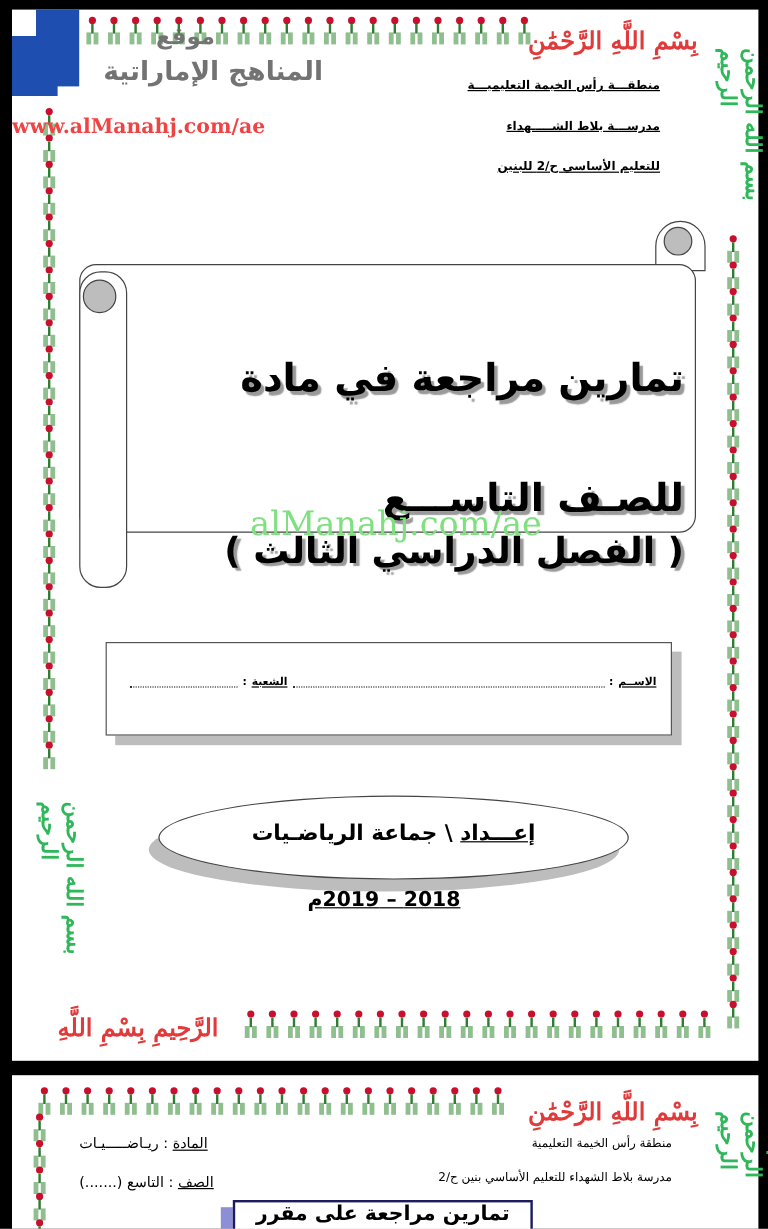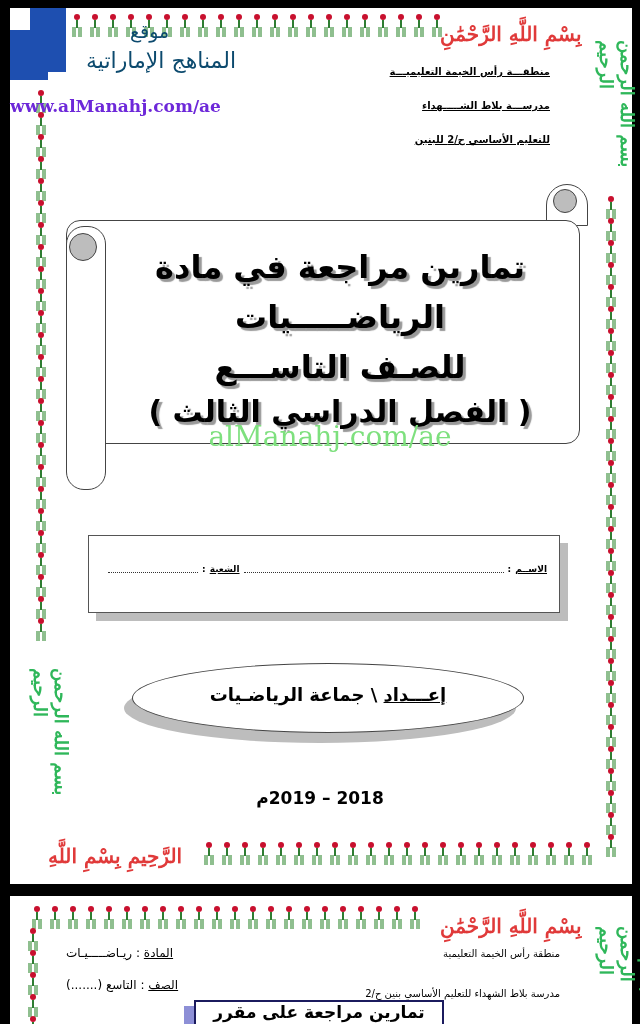--- a/index.html
+++ b/index.html
@@ -14,44 +14,44 @@
   .flower::before { content:""; position:absolute; left:6px; top:2px; width:6px; height:6px; border-radius:50%; background:#c8102e; }
   .flower::after { content:""; position:absolute; left:8px; top:8px; width:2px; height:8px; background:#2e7d32; box-shadow:-3px 8px 0 1px #8fbf8f, 3px 8px 0 1px #8fbf8f; }
   .flower-col { position:absolute; display:flex; flex-direction:column; }
   .flower-col .flower { height:22px; }
 
   .cal-red { position:absolute; color:#e03a3a; font-weight:bold; font-family:"DejaVu Serif", serif; font-size:20px; letter-spacing:2px;margin-top:12px; }
   .cal-green { position:absolute; color:#2fb75a; font-weight:bold; font-family:"DejaVu Serif", serif; font-size:18px; writing-mode:vertical-rl; letter-spacing:2px; }
 
   
   .logo-block { position:absolute; background:#1e4fb0; }
-  .logo-text { position:absolute; color:#0c4a6e; font-weight:normal; direction:rtl; }
-  .logo-url { position:absolute; left:0; top:88px; font-family:"DejaVu Serif", serif; font-weight:bold; font-size:17px; color:#6d28d9; }
+  .logo-text { position:absolute; color:#737373; font-weight:bold; direction:rtl; }
+  .logo-url { position:absolute; left:0; top:88px; font-family:"DejaVu Serif", serif; font-weight:bold; font-size:17px; color:#ef4444; }
 
   .hdr-line { position:absolute; right:82px; font-size:10px; font-weight:bold; text-decoration:underline; direction:rtl; color:#000; }
 
   
   .scroll-body { position:absolute; left:56px; top:212px; width:512px; height:222px; border:1.5px solid #444; border-radius:14px; background:#fff; }
   .scroll-left { position:absolute; left:56px; top:218px; width:38px; height:262px; border:1.5px solid #444; border-radius:18px; background:#fff; }
   .scroll-curl { position:absolute; width:28px; height:28px; border-radius:50%; background:#bdbdbd; border:1.5px solid #444; }
   .scroll-right-top { position:absolute; left:536px; top:176px; width:40px; height:40px; border:1.5px solid #444; border-radius:50% 50% 0 0; background:#fff; }
-  .title-line { position:absolute; left:100px; width:460px; text-align:center; direction:rtl; font-weight:bold; font-family:"DejaVu Sans", sans-serif; color:#000; text-shadow:3px 3px 1px #999; }
+  .title-line { position:absolute; left:100px; width:460px; text-align:right; direction:rtl; font-weight:bold; font-family:"DejaVu Sans", sans-serif; color:#000; text-shadow:3px 3px 1px #999;margin-top:48px; }
   .watermark { position:absolute; left:180px; top:412px; width:280px; text-align:center; color:#7ee07e; font-family:"DejaVu Serif", serif; font-size:28px; }
 
   
   .name-box { position:absolute; left:78px; top:527px; width:470px; height:76px; border:1px solid #555; background:#fff; box-shadow:8px 8px 0 #bdbdbd; }
   .name-row { position:absolute; top:28px; left:10px; right:12px; display:flex; direction:rtl; font-size:9px; font-weight:bold; align-items:center; gap:4px; }
   .name-row .lbl { text-decoration:underline; }
   .dots { border-bottom:1px dotted #333; height:6px; }
 
   
   .ellipse { position:absolute; left:122px; top:655px; width:390px; height:68px; border:1px solid #444; border-radius:50%; background:#fff; box-shadow:-8px 10px 0 #bdbdbd; }
   .ellipse-text { position:absolute; left:0; right:0; top:20px; text-align:center; direction:rtl; font-weight:bold; font-size:18px; }
   .ellipse-text .u { text-decoration:underline; }
-  .year { position:absolute; left:240px; top:780px; width:140px; text-align:center; font-weight:bold; font-size:17px; direction:rtl; }
+  .year { position:absolute; left:240px; top:732px; width:140px; text-align:center; font-weight:bold; font-size:17px; text-decoration:underline; direction:rtl; }
 
   
   .p2-line { position:absolute; font-size:10px; direction:rtl; color:#000; }
   .p2-line .u { text-decoration:underline; }
   .p2-title { position:absolute; left:184px; top:104px; width:246px; height:40px; border:2px solid #1b1b5e; background:#fff; text-align:center; font-weight:bold; font-size:17px; direction:rtl; }
   .p2-shadow { position:absolute; left:174px; top:110px; width:12px; height:30px; background:#8d8fd6; }
 </style>
 </head>
 <body>
 
@@ -178,21 +178,20 @@
 
   <div class="scroll-right-top">
     <div class="scroll-curl" style="left:6px; top:4px; width:22px; height:22px;"></div>
   </div>
   <div class="scroll-body"></div>
   <div class="scroll-left">
     <div class="scroll-curl" style="left:2px; top:6px; width:26px; height:26px;"></div>
   </div>
 
   <div class="title-line" style="top:240px; font-size:32px;">تمارين مراجعة في مادة</div>
-  <div class="title-line" style="top:290px; font-size:32px;">الرياضـــــيات</div>
   <div class="title-line" style="top:386px; font-size:30px;">( الفصل الدراسي الثالث )</div>
   <div class="title-line" style="top:340px; font-size:32px;">للصـف التاســـع</div>
   <div class="watermark">alManahj.com/ae</div>
 
   <div class="name-box">
     <div class="name-row">
       <span class="lbl">الاســم</span>
       <span>:</span>
       <span class="dots" style="width:260px;"></span>
       <span class="lbl">الشعبة</span>
@@ -247,21 +246,21 @@
   <div class="cal-green" style="left:586px; top:30px; height:110px;">بسم الله الرحمن الرحيم</div>
   <div class="flower-col" style="left:14px; top:30px;">
     <div class="flower"></div>
       <div class="flower"></div>
       <div class="flower"></div>
       <div class="flower"></div>
       <div class="flower"></div>
   </div>
 
   <div class="p2-line" style="right:72px; top:52px;margin-left:24px;">منطقة رأس الخيمة التعليمية</div>
-  <div class="p2-line" style="right:72px; top:92px;margin-left:40px;">مدرسة بلاط الشهداء للتعليم الأساسي بنين ح/2</div>
+  <div class="p2-line" style="right:72px; top:80px;margin-left:40px;">مدرسة بلاط الشهداء للتعليم الأساسي بنين ح/2</div>
 
   <div class="p2-line" style="left:56px; top:50px; font-size:12px;">
     <span class="u">المادة</span>
     <span>: ريـاضـــــيـات</span>
   </div>
   <div class="p2-line" style="left:56px; top:82px; font-size:12px;">
     <span class="u">الصف</span>
     <span>: التاسع (.......)</span>
   </div>
 

